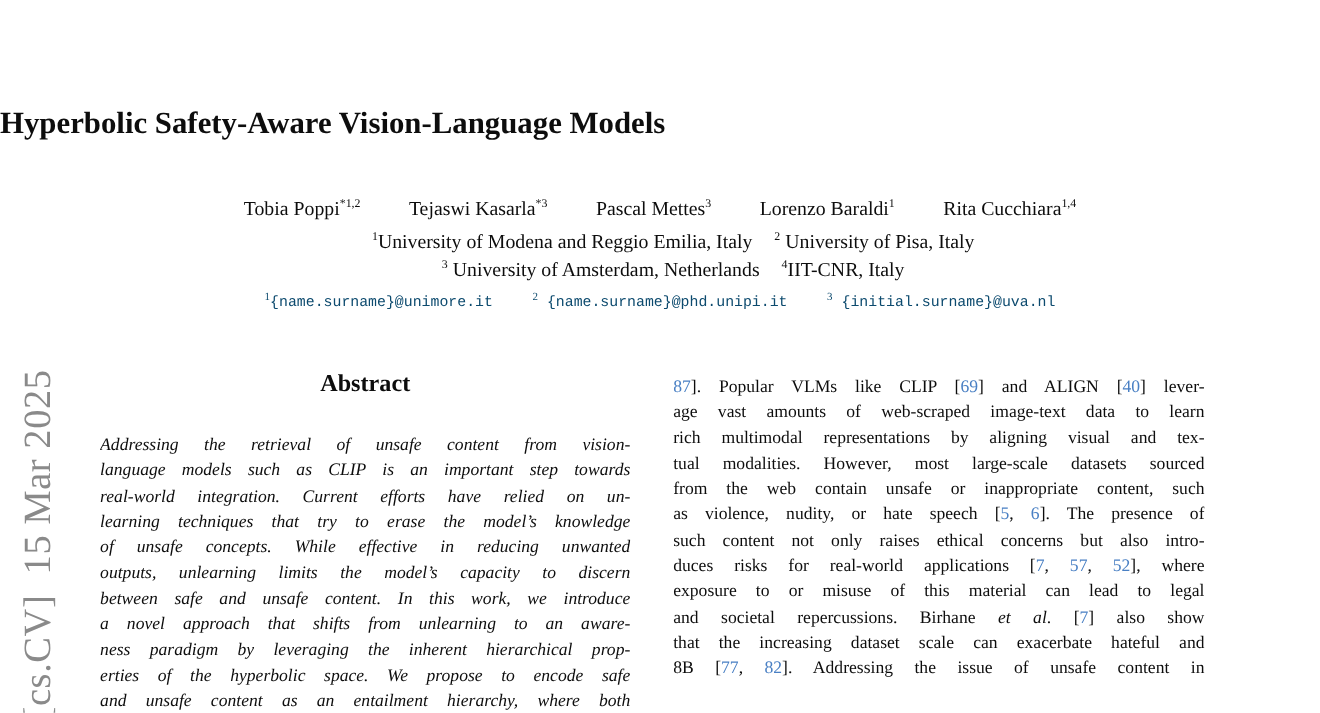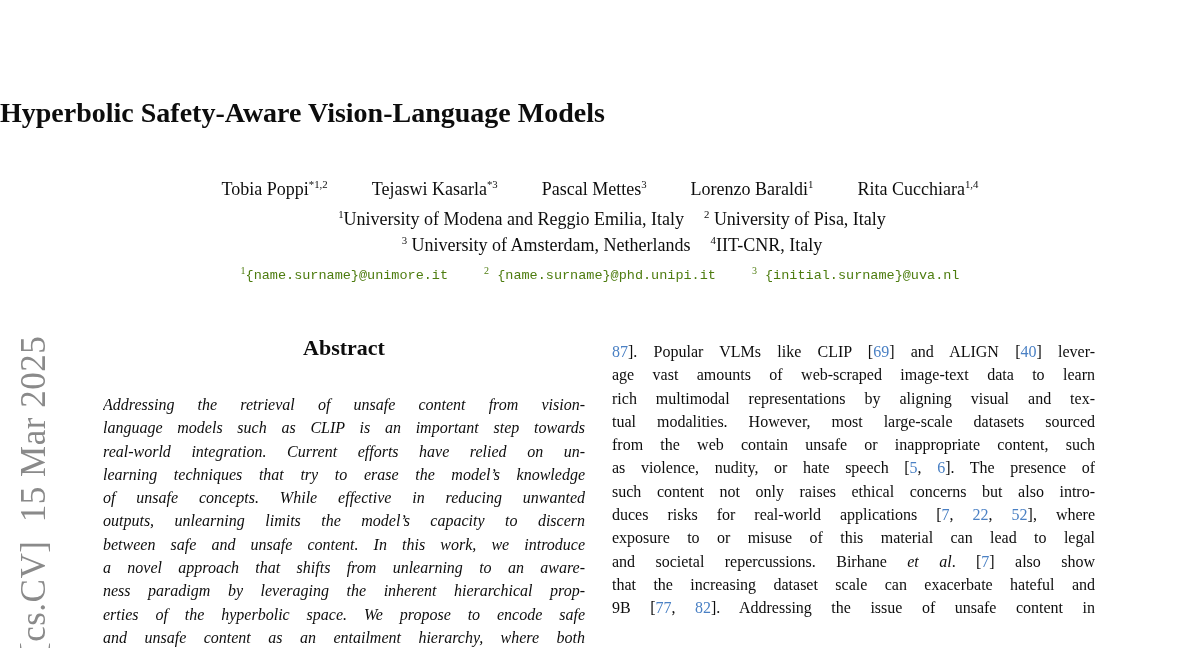--- a/index.html
+++ b/index.html
@@ -20,23 +20,23 @@
     display:flex;justify-content:center;gap:44px;font-size:18px;
   }
   sup{font-size:0.6em;line-height:0;}
   .affiliations{position:absolute;top:206px;left:0;width:100%;font-size:18px;}
   .aff-row{display:flex;justify-content:center;gap:20px;height:26px;line-height:26px;padding-left:24px;}
   .aff-item{white-space:pre;}
   .emails{
     position:absolute;top:267px;left:0;width:100%;
     display:flex;justify-content:center;gap:36px;line-height:18px;
   }
-  .email-item{font-family:"Liberation Mono", monospace;font-size:13.5px;white-space:pre;color:#4d7c0f;}
+  .email-item{font-family:"Liberation Mono", monospace;font-size:13.5px;white-space:pre;color:#0c4a6e;}
   .email-item sup{font-family:"Liberation Serif", serif;font-size:10px;}
-  .col-left{position:absolute;left:103px;top:336px;width:482px;}
+  .col-left{position:absolute;left:91px;top:336px;width:482px;}
   .col-right{position:absolute;left:612px;top:340px;width:483px;}
   .abstract-heading{text-align:center;font-size:22px;font-weight:bold;height:24px;line-height:24px;}
   .abstract-lines{margin-top:33px;}
   .line{
     height:23.3px;line-height:23.3px;font-size:16px;
     text-align:justify;text-align-last:justify;overflow:hidden;
   }
   .line::after{content:"";display:inline-block;width:100%;height:0;}
   .abstract-lines .line{font-style:italic;}
   .cite{color:var(--cite,#4a80c4);}
@@ -92,18 +92,18 @@
 </div>
 
 <div class="col-right">
     <div class="line"><span class="cite">87</span><span>]. Popular VLMs like CLIP [</span><span class="cite">69</span><span>] and ALIGN [</span><span class="cite">40</span><span>] lever-</span></div>
     <div class="line"><span>age vast amounts of web-scraped image-text data to learn</span></div>
     <div class="line"><span>rich multimodal representations by aligning visual and tex-</span></div>
     <div class="line"><span>tual modalities. However, most large-scale datasets sourced</span></div>
     <div class="line"><span>from the web contain unsafe or inappropriate content, such</span></div>
     <div class="line"><span>as violence, nudity, or hate speech [</span><span class="cite">5</span><span>, </span><span class="cite">6</span><span>]. The presence of</span></div>
     <div class="line"><span>such content not only raises ethical concerns but also intro-</span></div>
-    <div class="line"><span>duces risks for real-world applications [</span><span class="cite">7</span><span>, </span><span class="cite">22</span><span>, </span><span class="cite">52</span><span>], where</span></div>
+    <div class="line"><span>duces risks for real-world applications [</span><span class="cite">7</span><span>, </span><span class="cite">57</span><span>, </span><span class="cite">52</span><span>], where</span></div>
     <div class="line"><span>exposure to or misuse of this material can lead to legal</span></div>
     <div class="line"><span>and societal repercussions. Birhane </span><span class="it">et al</span><span>. [</span><span class="cite">7</span><span>] also show</span></div>
     <div class="line"><span>that the increasing dataset scale can exacerbate hateful and</span></div>
-    <div class="line"><span>9B [</span><span class="cite">77</span><span>, </span><span class="cite">82</span><span>]. Addressing the issue of unsafe content in</span></div>
+    <div class="line"><span>8B [</span><span class="cite">77</span><span>, </span><span class="cite">82</span><span>]. Addressing the issue of unsafe content in</span></div>
   </div>
 
 </body></html>

